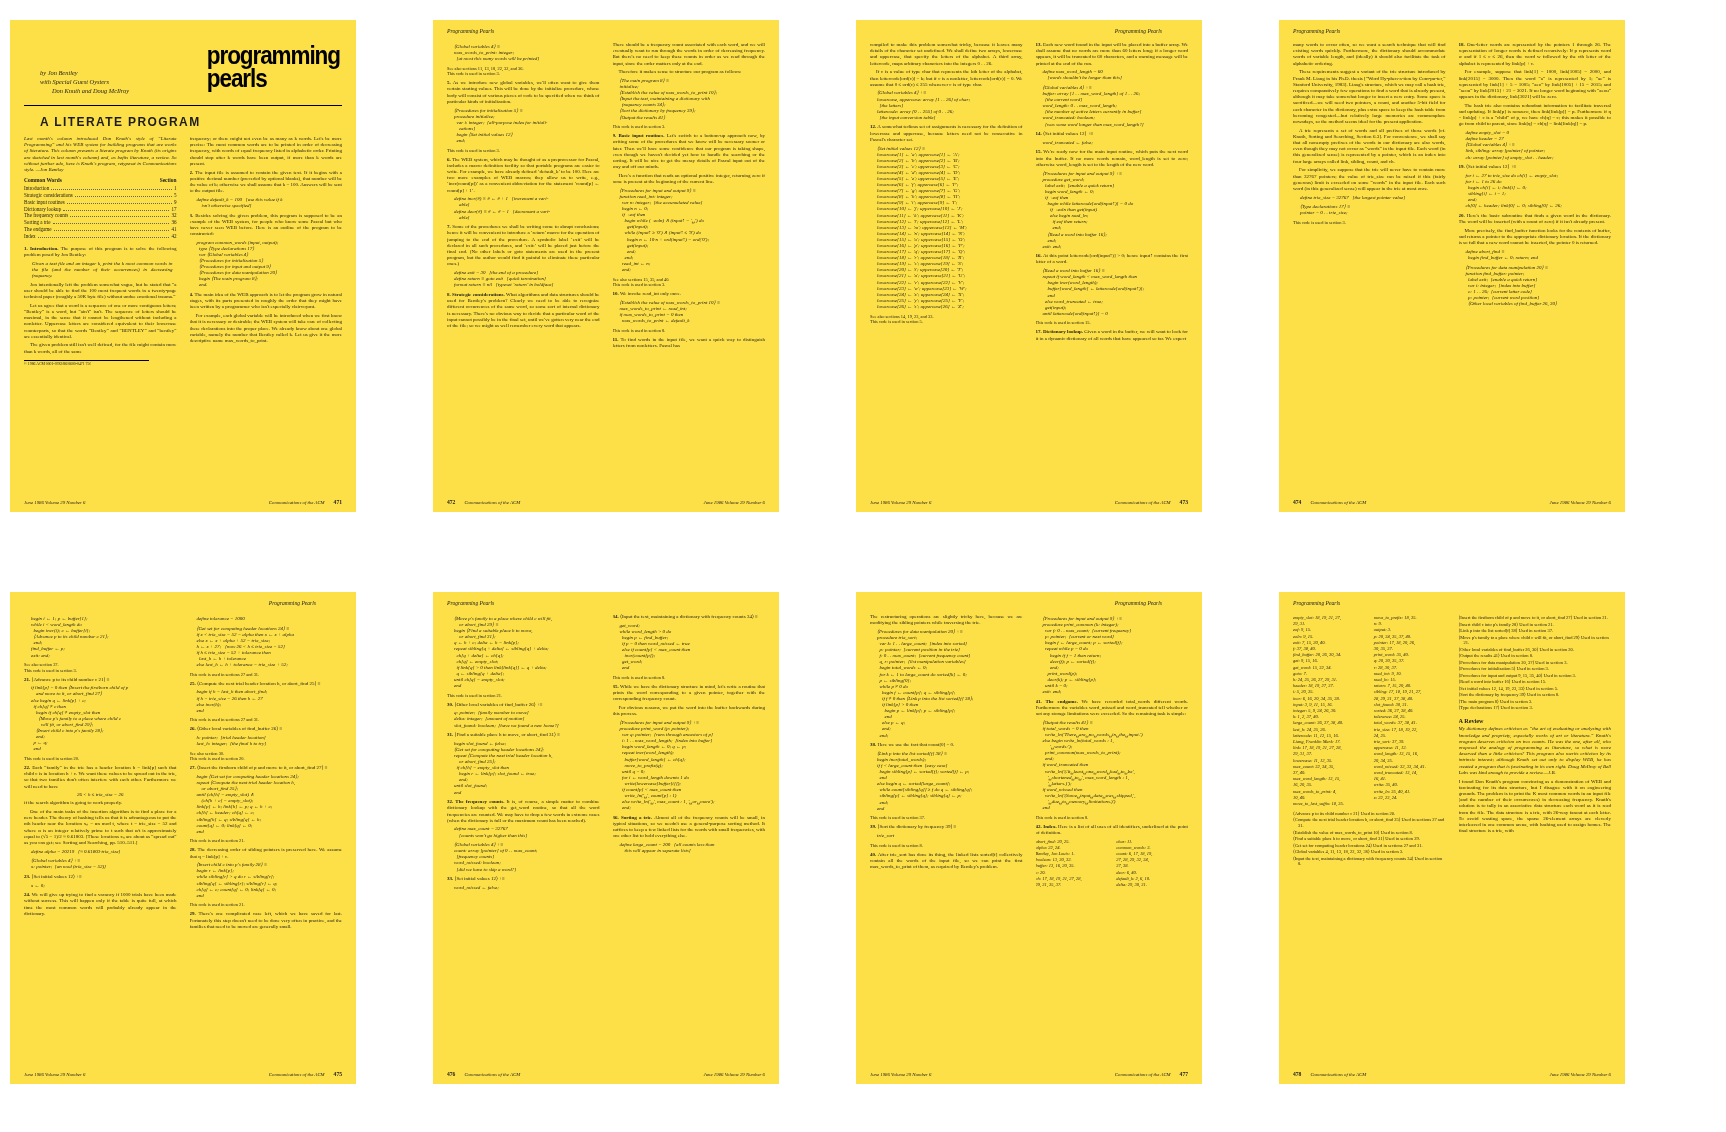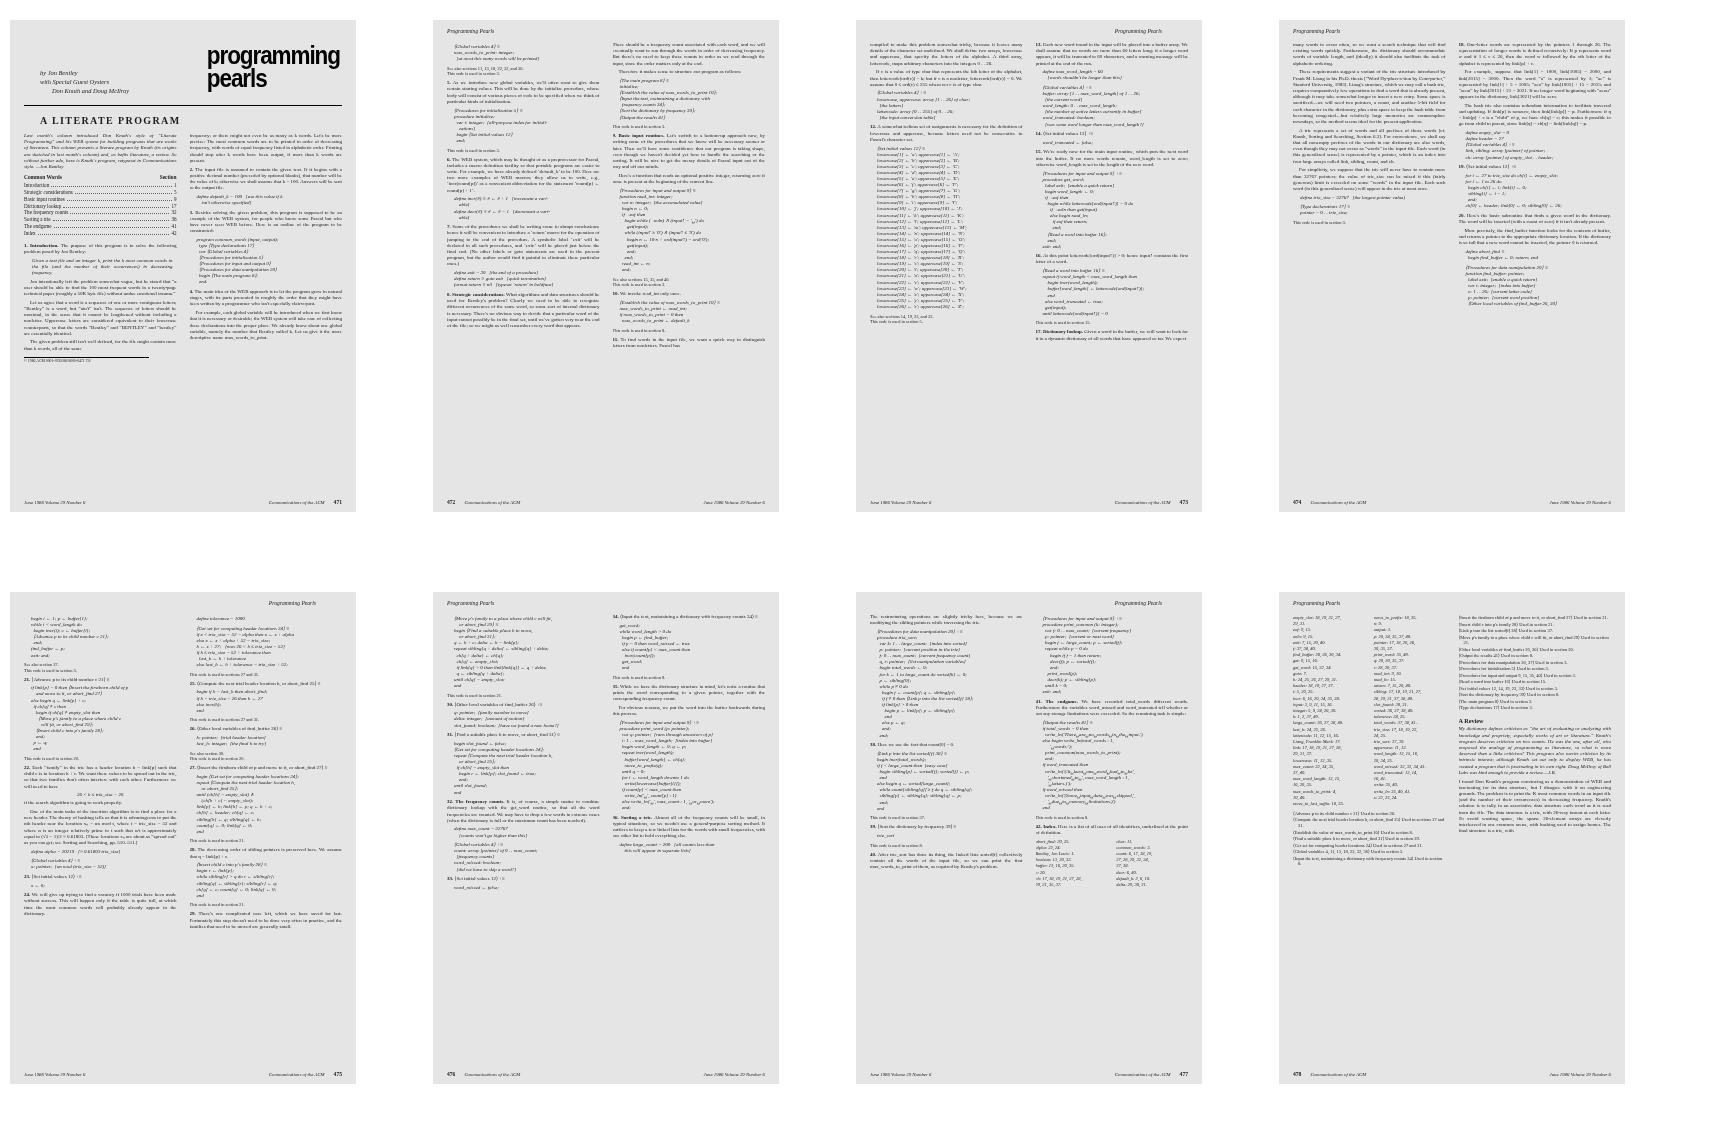--- a/index.html
+++ b/index.html
@@ -1,17 +1,17 @@
 <!DOCTYPE html>
 <html><head>
 <meta charset="utf-8">
 <style>
   html,body{margin:0;padding:0;background:#ffffff;}
   body{width:1726px;height:1132px;position:relative;font-family:"Liberation Serif",serif;color:#1c1c1c;}
-  .page{position:absolute;width:346px;height:492px;background:#e5e5e5;box-sizing:border-box;
+  .page{position:absolute;width:346px;height:492px;background:#fde047;box-sizing:border-box;
         padding:8px 14px 20px 14px;display:flex;flex-direction:column;}
   .runhead{font-style:italic;font-size:5.6px;height:11px;flex:0 0 auto;}
   .runhead.right{text-align:right;padding-right:26px;}
   .pagebody{flex:1 1 auto;overflow:hidden;margin-top:3px;}
   .cols{display:flex;gap:13px;height:100%;}
   .col{flex:1 1 0;overflow:hidden;}
   .para{font-size:5px;line-height:6.2px;text-align:justify;margin:0 0 2.5px 0;text-indent:6px;}
   .para.noind{text-indent:0;}
   .para.ital{font-style:italic;}
   .para.quote{margin-left:8px;margin-right:4px;text-indent:0;}
@@ -30,21 +30,21 @@
   .idx div{margin-bottom:0.5px;}
   .modlist{font-size:4.5px;line-height:5.7px;margin:1px 0 4px 0;}
   .modlist div{margin-bottom:0.8px;text-indent:-5px;padding-left:5px;}
   .masthead{display:flex;justify-content:space-between;align-items:flex-start;
             border-bottom:1.4px solid #000;padding:16px 2px 10px 16px;flex:0 0 auto;}
   .byline{font-style:italic;font-size:6.4px;line-height:9px;padding-top:24px;}
   .byline .ind{margin-left:12px;}
   .bigtitle{font-family:"Liberation Sans",sans-serif;font-weight:bold;font-size:25px;
             line-height:22.5px;letter-spacing:-1.2px;transform:scaleX(.9);transform-origin:right top;
             text-align:left;color:#000;}
-  .arttitle{font-family:Liberation Serif, serif;font-weight:bold;font-size:10px;
+  .arttitle{font-family:Liberation Sans, sans-serif;font-weight:bold;font-size:12px;
             letter-spacing:1.4px;margin:9px 0 4px 16px;flex:0 0 auto;}
   .foot{position:absolute;bottom:7px;left:14px;right:14px;display:flex;
         justify-content:space-between;font-size:4.8px;font-style:italic;align-items:baseline;}
   .foot .pgnum{font-style:normal;font-weight:bold;font-size:5.6px;}
   .foot .grp{display:flex;gap:9px;align-items:baseline;}
 </style>
 </head>
 <body>
 
 <div id="pages">

